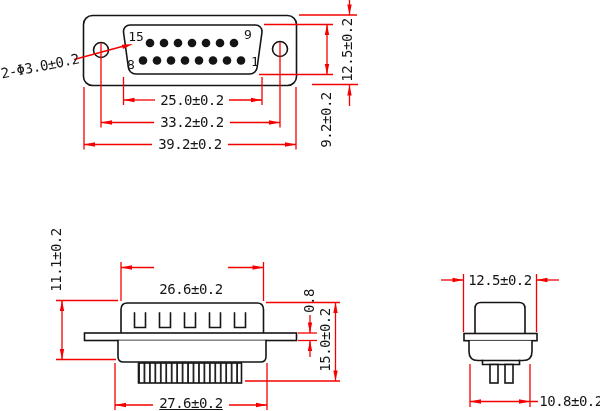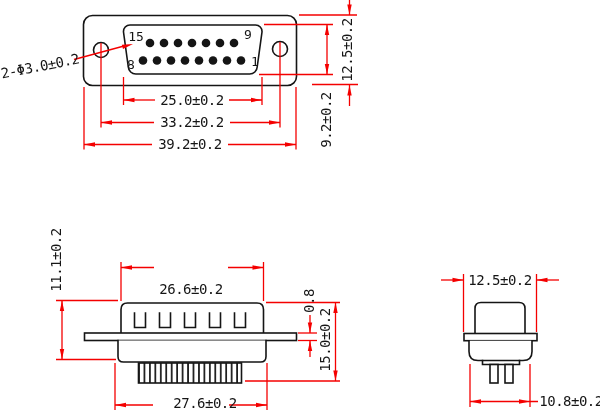--- a/index.html
+++ b/index.html
@@ -211,18 +211,18 @@
 
 <div class="lbl small" style="left:136px;top:36px;">15</div>
 <div class="lbl small" style="left:248px;top:34px;">9</div>
 <div class="lbl small" style="left:131px;top:64px;">8</div>
 <div class="lbl small" style="left:255px;top:61px;">1</div>
 
 <div class="lbl v" style="left:56px;top:260px;">11.1±0.2</div>
 <div class="lbl" style="left:191px;top:267px;margin-top:22px;">26.6±0.2</div>
 <div class="lbl v" style="left:309px;top:301px;">0.8</div>
 <div class="lbl v" style="left:325px;top:340px;">15.0±0.2</div>
-<div class="lbl" style="left:205px;top:403px;">27.6±0.2</div>
+<div class="lbl" style="left:191px;top:403px;text-decoration:underline;">27.6±0.2</div>
 
 <div class="lbl" style="left:500px;top:280px;">12.5±0.2</div>
 <div class="lbl" style="left:571px;top:401px;">10.8±0.2</div>
 
 </div>
 
 </body></html>

